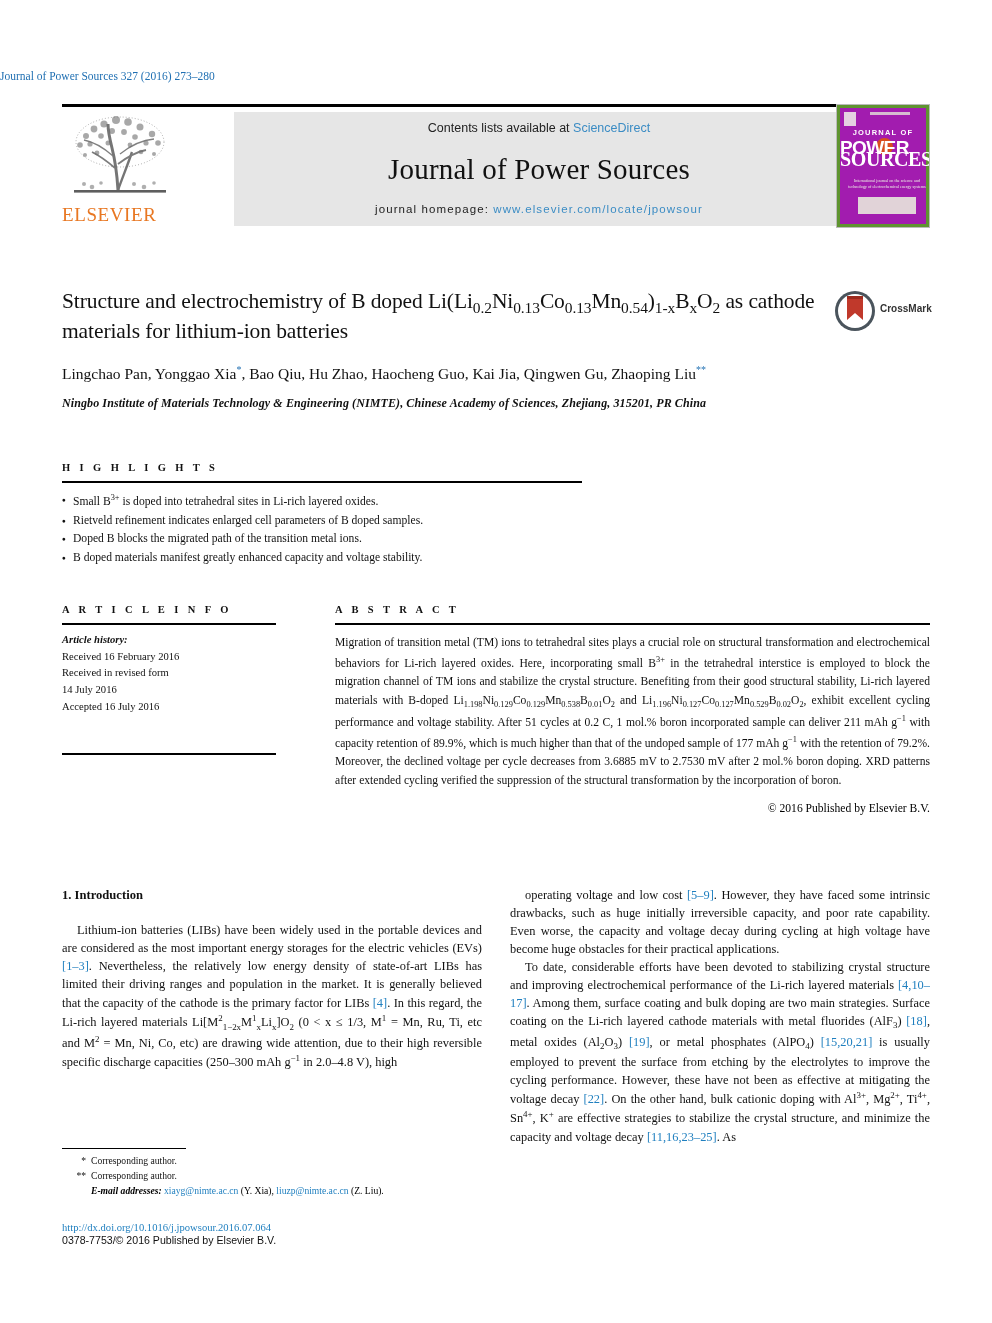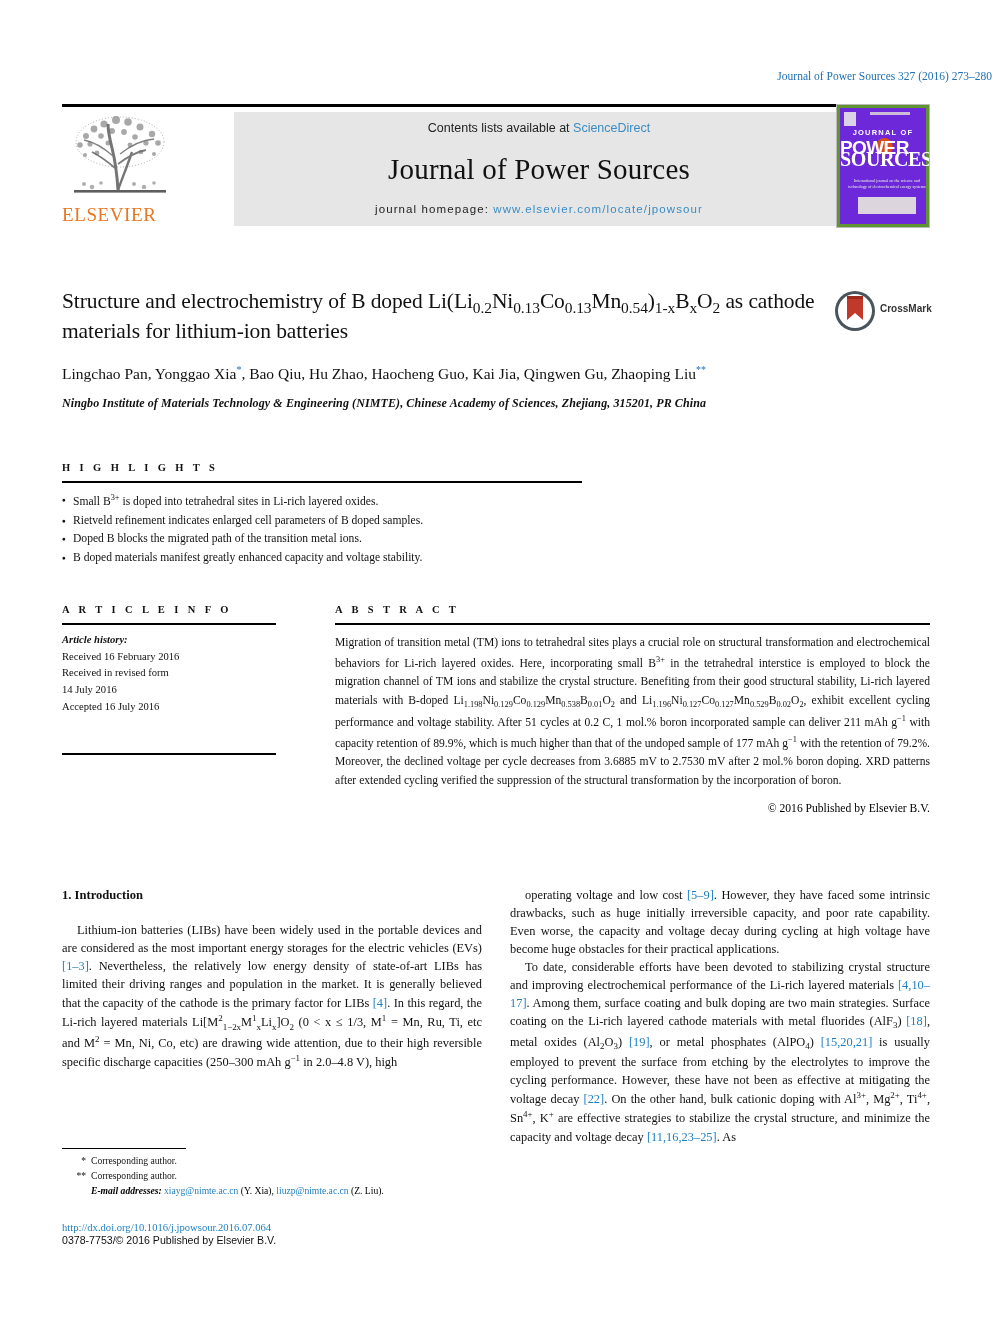--- a/index.html
+++ b/index.html
@@ -10,21 +10,21 @@
     font-family: "Liberation Serif", "DejaVu Serif", serif;
     color: #000;
     position: relative;
     overflow: hidden;
   }
   .page { position:absolute; left:0; top:0; width:992px; height:1323px; }
 
   
   .runhead {
     position:absolute; left:0; top:70px; width:992px;
-    text-align:right;
+    text-align:left;
     font-size:11.5px;
     color:#1f6fb2;
     font-family:"Liberation Serif", serif;
   }
 
   
   .masthead {
     position:absolute; left:62px; top:104px; width:868px; height:124px;
   }
   .mast-rule {
@@ -49,21 +49,21 @@
   .contents-line .sd { color:#3b8cc4; }
   .journal-title {
     font-family:"Liberation Serif", serif; font-size:29px; color:#111; letter-spacing:0.2px;
   }
   .homepage-line { font-family:"Liberation Sans", sans-serif; font-size:11.5px; letter-spacing:1.1px; color:#222; }
   .homepage-line .url { color:#3b8cc4; }
   .cover {
     position:absolute; right:0; top:0px; width:94px; height:124px;
     border:1px solid #bbb; background:#5f9430; overflow:hidden;
   }
-  .cover-inner { position:absolute; inset:3px; background:#6d28d9; }
+  .cover-inner { position:absolute; inset:3px; background:#a21caf; }
   .cov-els { position:absolute; left:4px; top:4px; width:12px; height:14px; background:#f0f0ea; opacity:.85;}
   .cov-topline { position:absolute; left:30px; top:4px; width:40px; height:3px; background:#e3e3d8; opacity:.8;}
   .cov-jof { position:absolute; left:0; top:20px; width:100%; text-align:center;
       font-family:"Liberation Sans", sans-serif; font-size:7.5px; letter-spacing:1.2px; color:#fff; font-weight:bold;}
   .cov-power { position:absolute; left:0; top:29px; width:100%; text-align:left;
       font-family:"Liberation Sans", sans-serif; font-size:19px; font-weight:bold; color:#fff; letter-spacing:-0.6px;}
   .cov-dot { position:absolute; left:36px; top:30px; width:17px; height:17px; border-radius:50%; background:#d94e1f;}
   .cov-sources { position:absolute; left:0; top:40px; width:100%; text-align:center;
       font-family:Liberation Serif, serif; font-size:20px; font-weight:bold; color:#fff; letter-spacing:-0.4px;}
   .cov-sub { position:absolute; left:8px; top:70px; width:78px; text-align:center;

